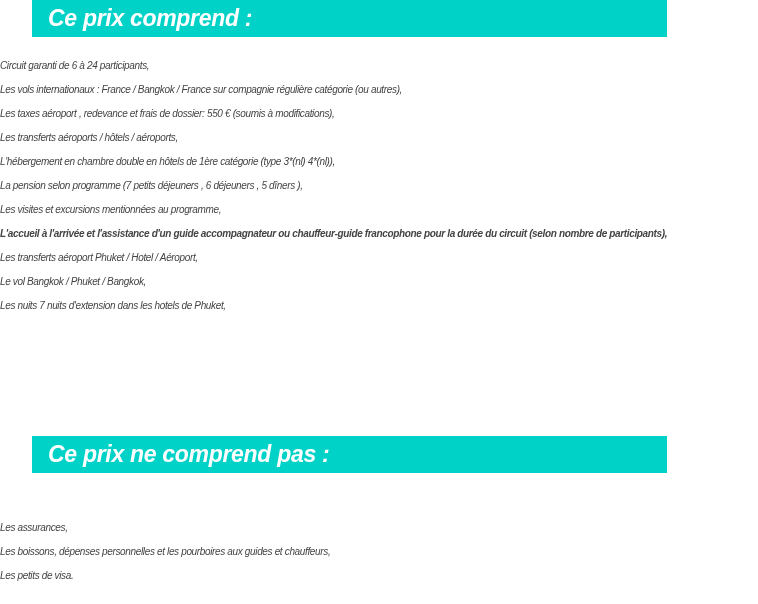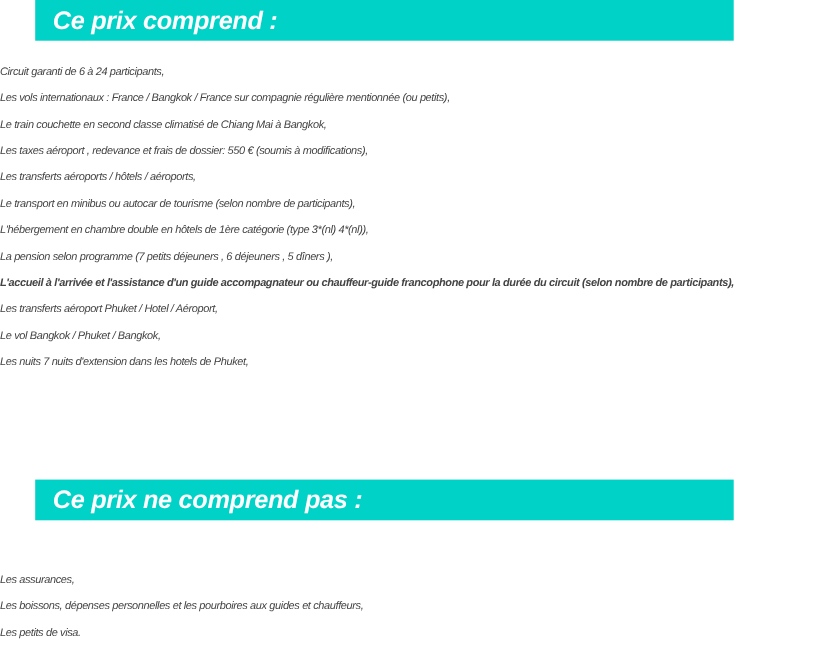--- a/index.html
+++ b/index.html
@@ -58,27 +58,26 @@
   </style>
 </head>
 <body>
 
 <div id="header-included" class="section-header">
   <span>Ce prix comprend :</span>
 </div>
 
 <ul id="list-included" class="item-list">
   <li>Circuit garanti de 6 à 24 participants,</li>
-  <li>Les vols internationaux : France / Bangkok / France sur compagnie régulière mentionnée (ou petits),</li>
-  <li>Le train couchette en second classe climatisé de Chiang Mai à Bangkok,</li>
+  <li>Les vols internationaux : France / Bangkok / France sur compagnie régulière catégorie (ou autres),</li>
   <li>Les taxes aéroport , redevance et frais de dossier: 550 € (soumis à modifications),</li>
   <li>Les transferts aéroports / hôtels / aéroports,</li>
-  <li>Le transport en minibus ou autocar de tourisme (selon nombre de participants),</li>
   <li>L'hébergement en chambre double en hôtels de 1ère catégorie (type 3*(nl) 4*(nl)),</li>
   <li>La pension selon programme  (7 petits déjeuners , 6 déjeuners , 5 dîners ),</li>
+  <li>Les visites et excursions mentionnées au programme,</li>
   <li class="wrap">L'accueil à l'arrivée et l'assistance d'un guide accompagnateur ou chauffeur-guide francophone pour la durée du circuit (selon nombre de participants),</li>
   <li>Les transferts aéroport Phuket / Hotel / Aéroport,</li>
   <li>Le vol Bangkok / Phuket / Bangkok,</li>
   <li>Les nuits 7 nuits d'extension dans les hotels de Phuket,</li>
 </ul>
 
 <div id="header-excluded" class="section-header">
   <span>Ce prix ne comprend pas :</span>
 </div>
 

